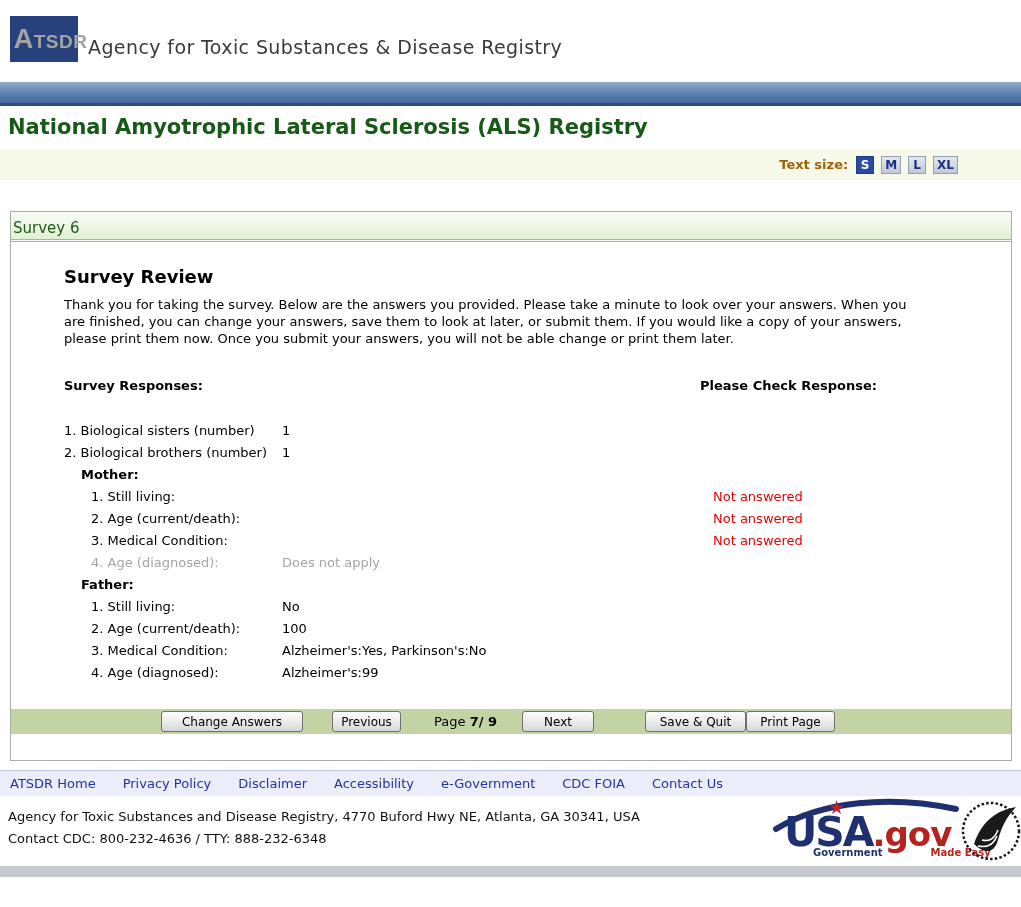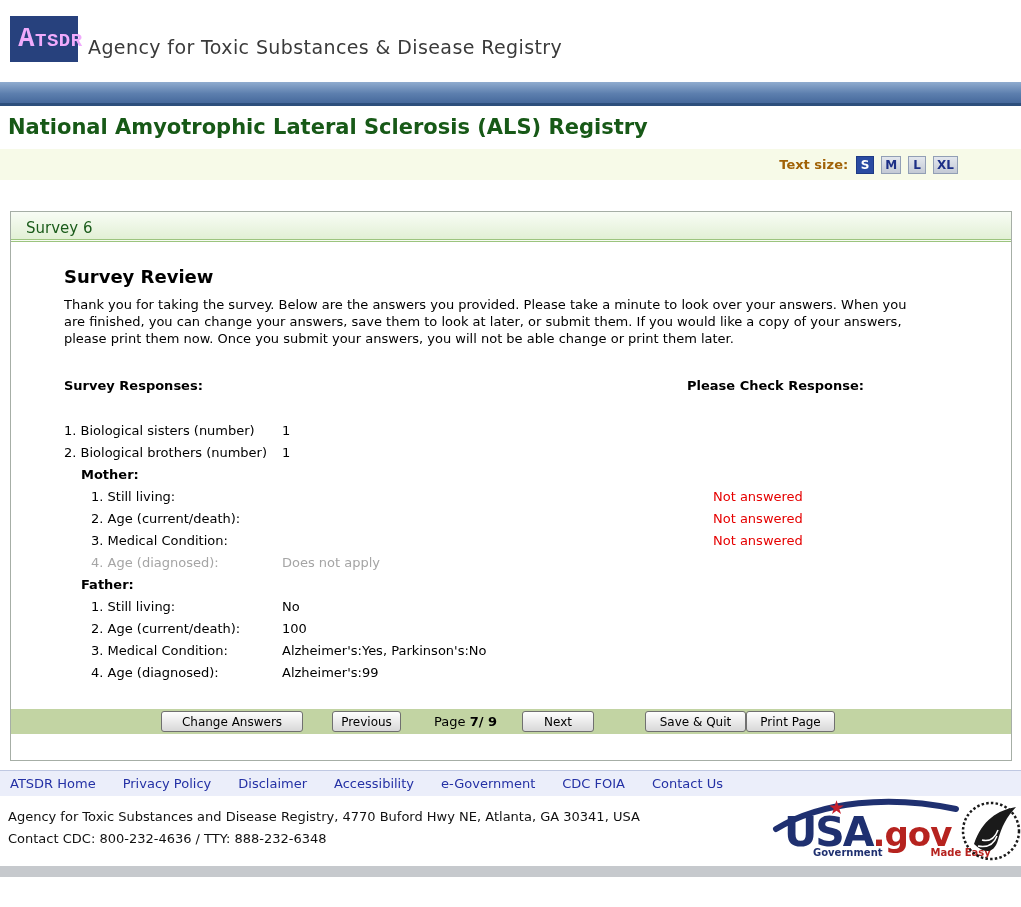--- a/index.html
+++ b/index.html
@@ -11,21 +11,21 @@
   }
 
   
   .site-header { height:82px; position:relative; background:#fff; }
   .logo-box {
     position:absolute; left:10px; top:16px; width:68px; height:46px;
     background:#27417d; display:flex; align-items:center; justify-content:center;
     cursor:pointer;
   }
   .logo-text {
-    display:block; color:#f0abfc; font-family:Liberation Mono, monospace;
+    display:block; color:#a3a3a3; font-family:Liberation Sans, sans-serif;
     font-weight:bold; font-size:19px; letter-spacing:.5px; line-height:1;margin-left:13px;
   }
   .logo-text::first-letter { font-size:27px; }
   .agency-name {
     position:absolute; left:88px; top:36px; font-size:19px; color:#3a3a3a;
     letter-spacing:.4px;
   }
 
   
   .blue-bar {
@@ -49,30 +49,30 @@
     color:#1c2f86; background:linear-gradient(#e3e7ee,#c3c9d5);
     border:1px solid #929fb5; cursor:pointer;
   }
   .ts-btn.selected { background:#2a4ba2; color:#fff; border-color:#1e3a85; }
 
   
   .survey-box {
     margin:31px 9px 0 10px; background:#fff; border:1px solid #a6aea6;
   }
   .box-header {
-    height:30px; padding:7px 0 0 15px;
+    height:30px; padding:7px 0 0 2px;
     background:linear-gradient(#f8fcf5,#e2f0d5);
     border-bottom:3px double #9cc47e;
     font-size:15px; color:#1b5c1b;
   }
   .survey-content { padding:24px 0 0 53px; }
   .survey-heading { margin:0; font-size:18px; font-weight:bold; line-height:22px; }
   .survey-intro { width:862px; margin:8px 0 0; font-size:13px; line-height:17px; }
   .col-headers { position:relative; margin-top:31px; height:17px; font-size:13px; font-weight:bold; }
-  .check-header { position:absolute; left:623px; top:0; }
+  .check-header { position:absolute; left:636px; top:0; }
   .rows { margin-top:25px; }
   .srow { position:relative; height:22px; line-height:22px; font-size:13px; }
   .srow.group { padding-left:17px; font-weight:bold; }
   .srow.sub { padding-left:27px; }
   .srow.muted { color:#a5a5a5; }
   .srow .val { position:absolute; left:218px; top:0; }
   .srow .chk { position:absolute; left:649px; top:0; color:#e60000; }
 
   
   .nav-green {

